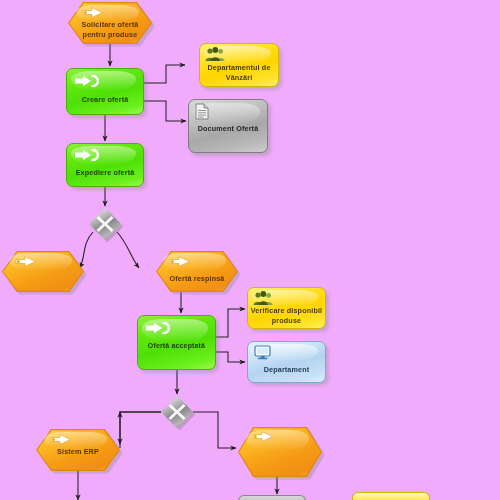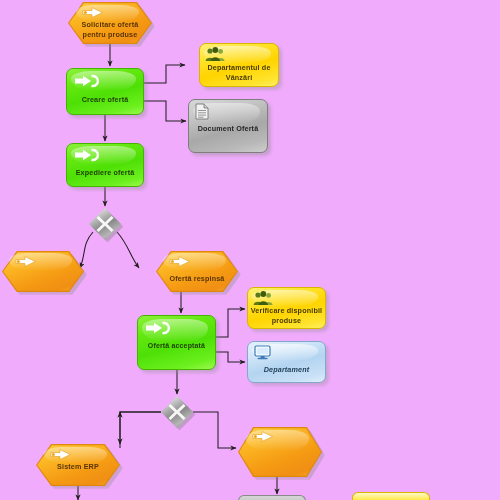--- a/index.html
+++ b/index.html
@@ -181,21 +181,21 @@
     box-sizing: border-box;
     overflow: hidden;
   }
   .sys .sysgloss {
     position: absolute;
     left: 5%; top: 5%;
     width: 86%; height: 40%;
     background: linear-gradient(180deg, rgba(255,255,255,0.6), rgba(255,255,255,0.05));
     border-radius: 50% 50% 45% 45% / 65% 65% 100% 100%;
   }
-  .sys .label { color: #1d3c55; font-style: italic; }
+  .sys .label { color: #1d3c55; }
 
   
   .gw { position: absolute; }
   .gw .gwshadow {
     position: absolute;
     left: 2.5px; top: 2.5px;
     width: 100%; height: 100%;
     background: rgba(130,130,130,0.4);
     clip-path: polygon(50% 0%, 100% 50%, 50% 100%, 0% 50%);
     filter: blur(1.4px);
@@ -425,21 +425,21 @@
   </div>
 
   <div class="node gw" style="left:161px; top:396px; width:32px; height:32px;">
     <div class="gwshadow"></div>
     <div class="gwbody"></div>
     <svg class="gwx" viewBox="0 0 32 32">
       <path d="M9.5,8 L16,14.2 L22.5,8 L24.5,10 L18.2,16 L24.5,22 L22.5,24 L16,17.8 L9.5,24 L7.5,22 L13.8,16 L7.5,10 Z" fill="#ffffff" opacity="0.92"></path>
     </svg>
   </div>
 
-  <div class="node hex" style="left:36px; top:429px; width:84px; height:42px;margin-top:15px;">
+  <div class="node hex" style="left:36px; top:429px; width:84px; height:42px;">
     <div class="hexshadow"></div>
     <div class="hexborder"></div>
     <div class="hexinner"></div>
     <div class="hexgloss"></div>
     <svg class="icon arrow-icon" style="left:14px; top:5px;" width="22" height="11" viewBox="0 0 22 11">
       <path d="M1,3.5 L10,3.5 L10,0.6 L20.5,5.5 L10,10.4 L10,7.5 L1,7.5 Z" fill="#ffffff" stroke="#e09a10" stroke-width="0.6"></path>
       <circle cx="3.4" cy="5.5" r="1.5" fill="#f0a41a"></circle>
     </svg>
     <div class="label" style="top:18px;">Sistem ERP</div>
     <div class="label" style="top:28px;"></div>

